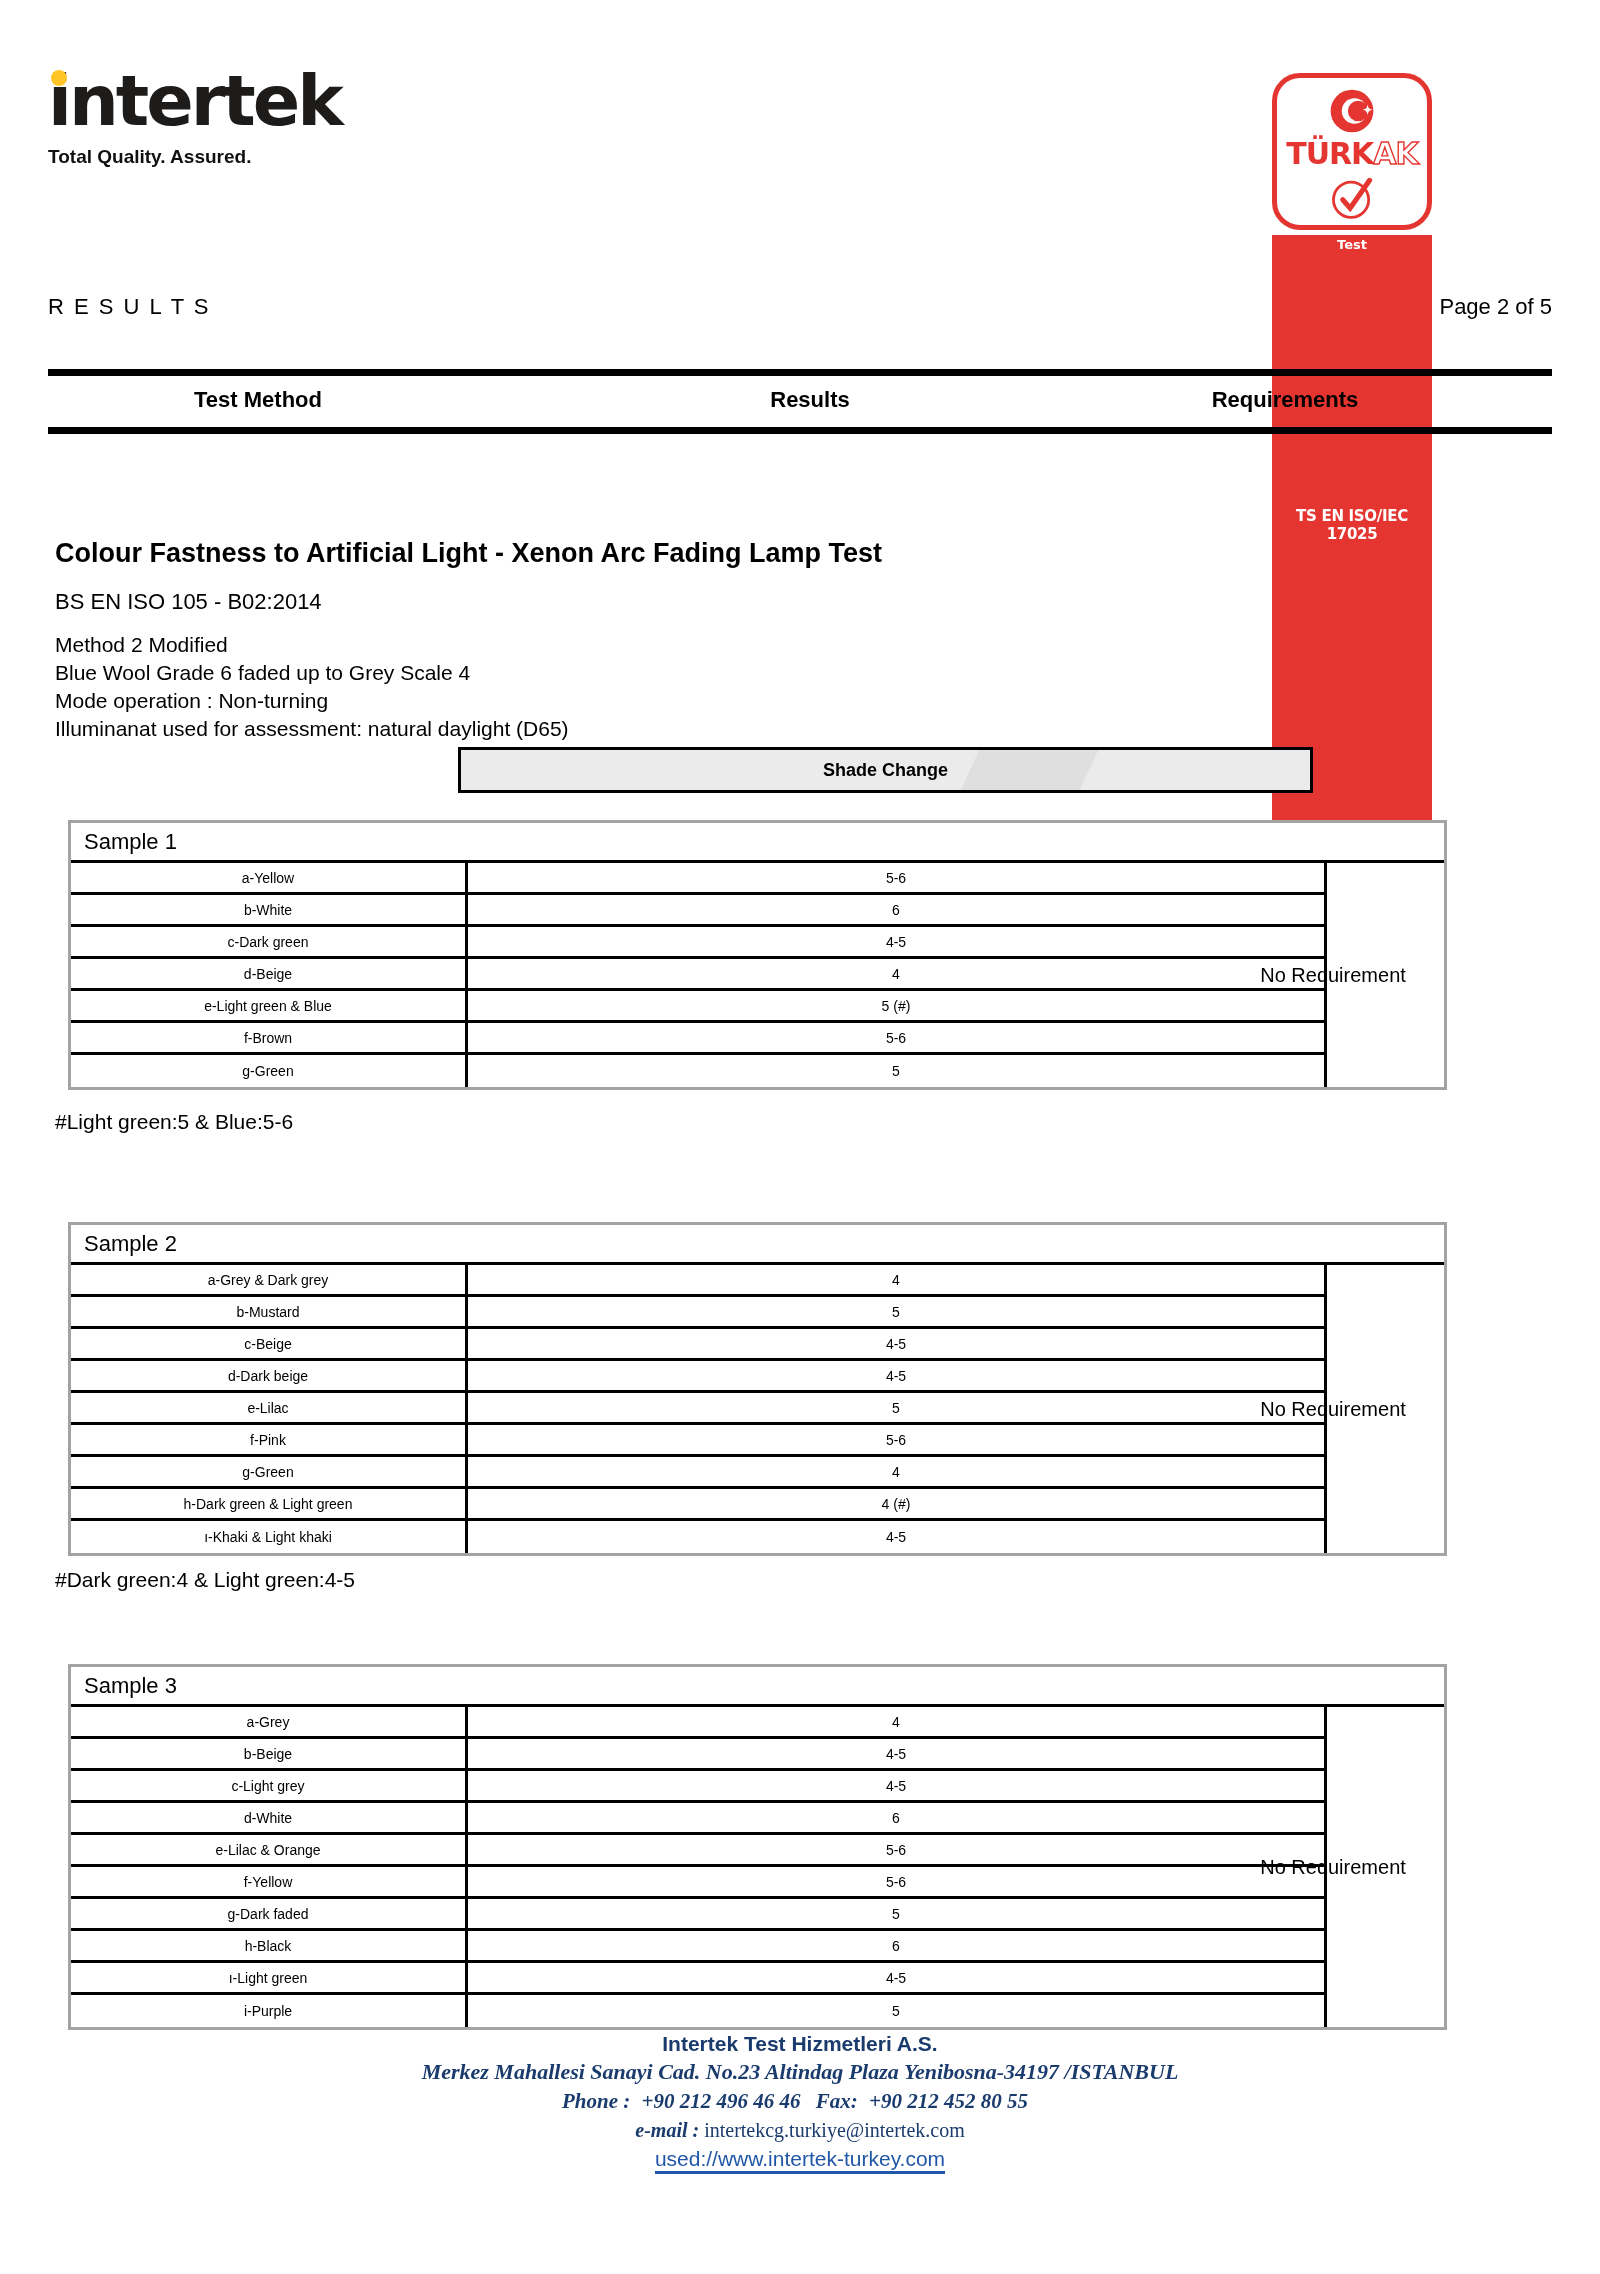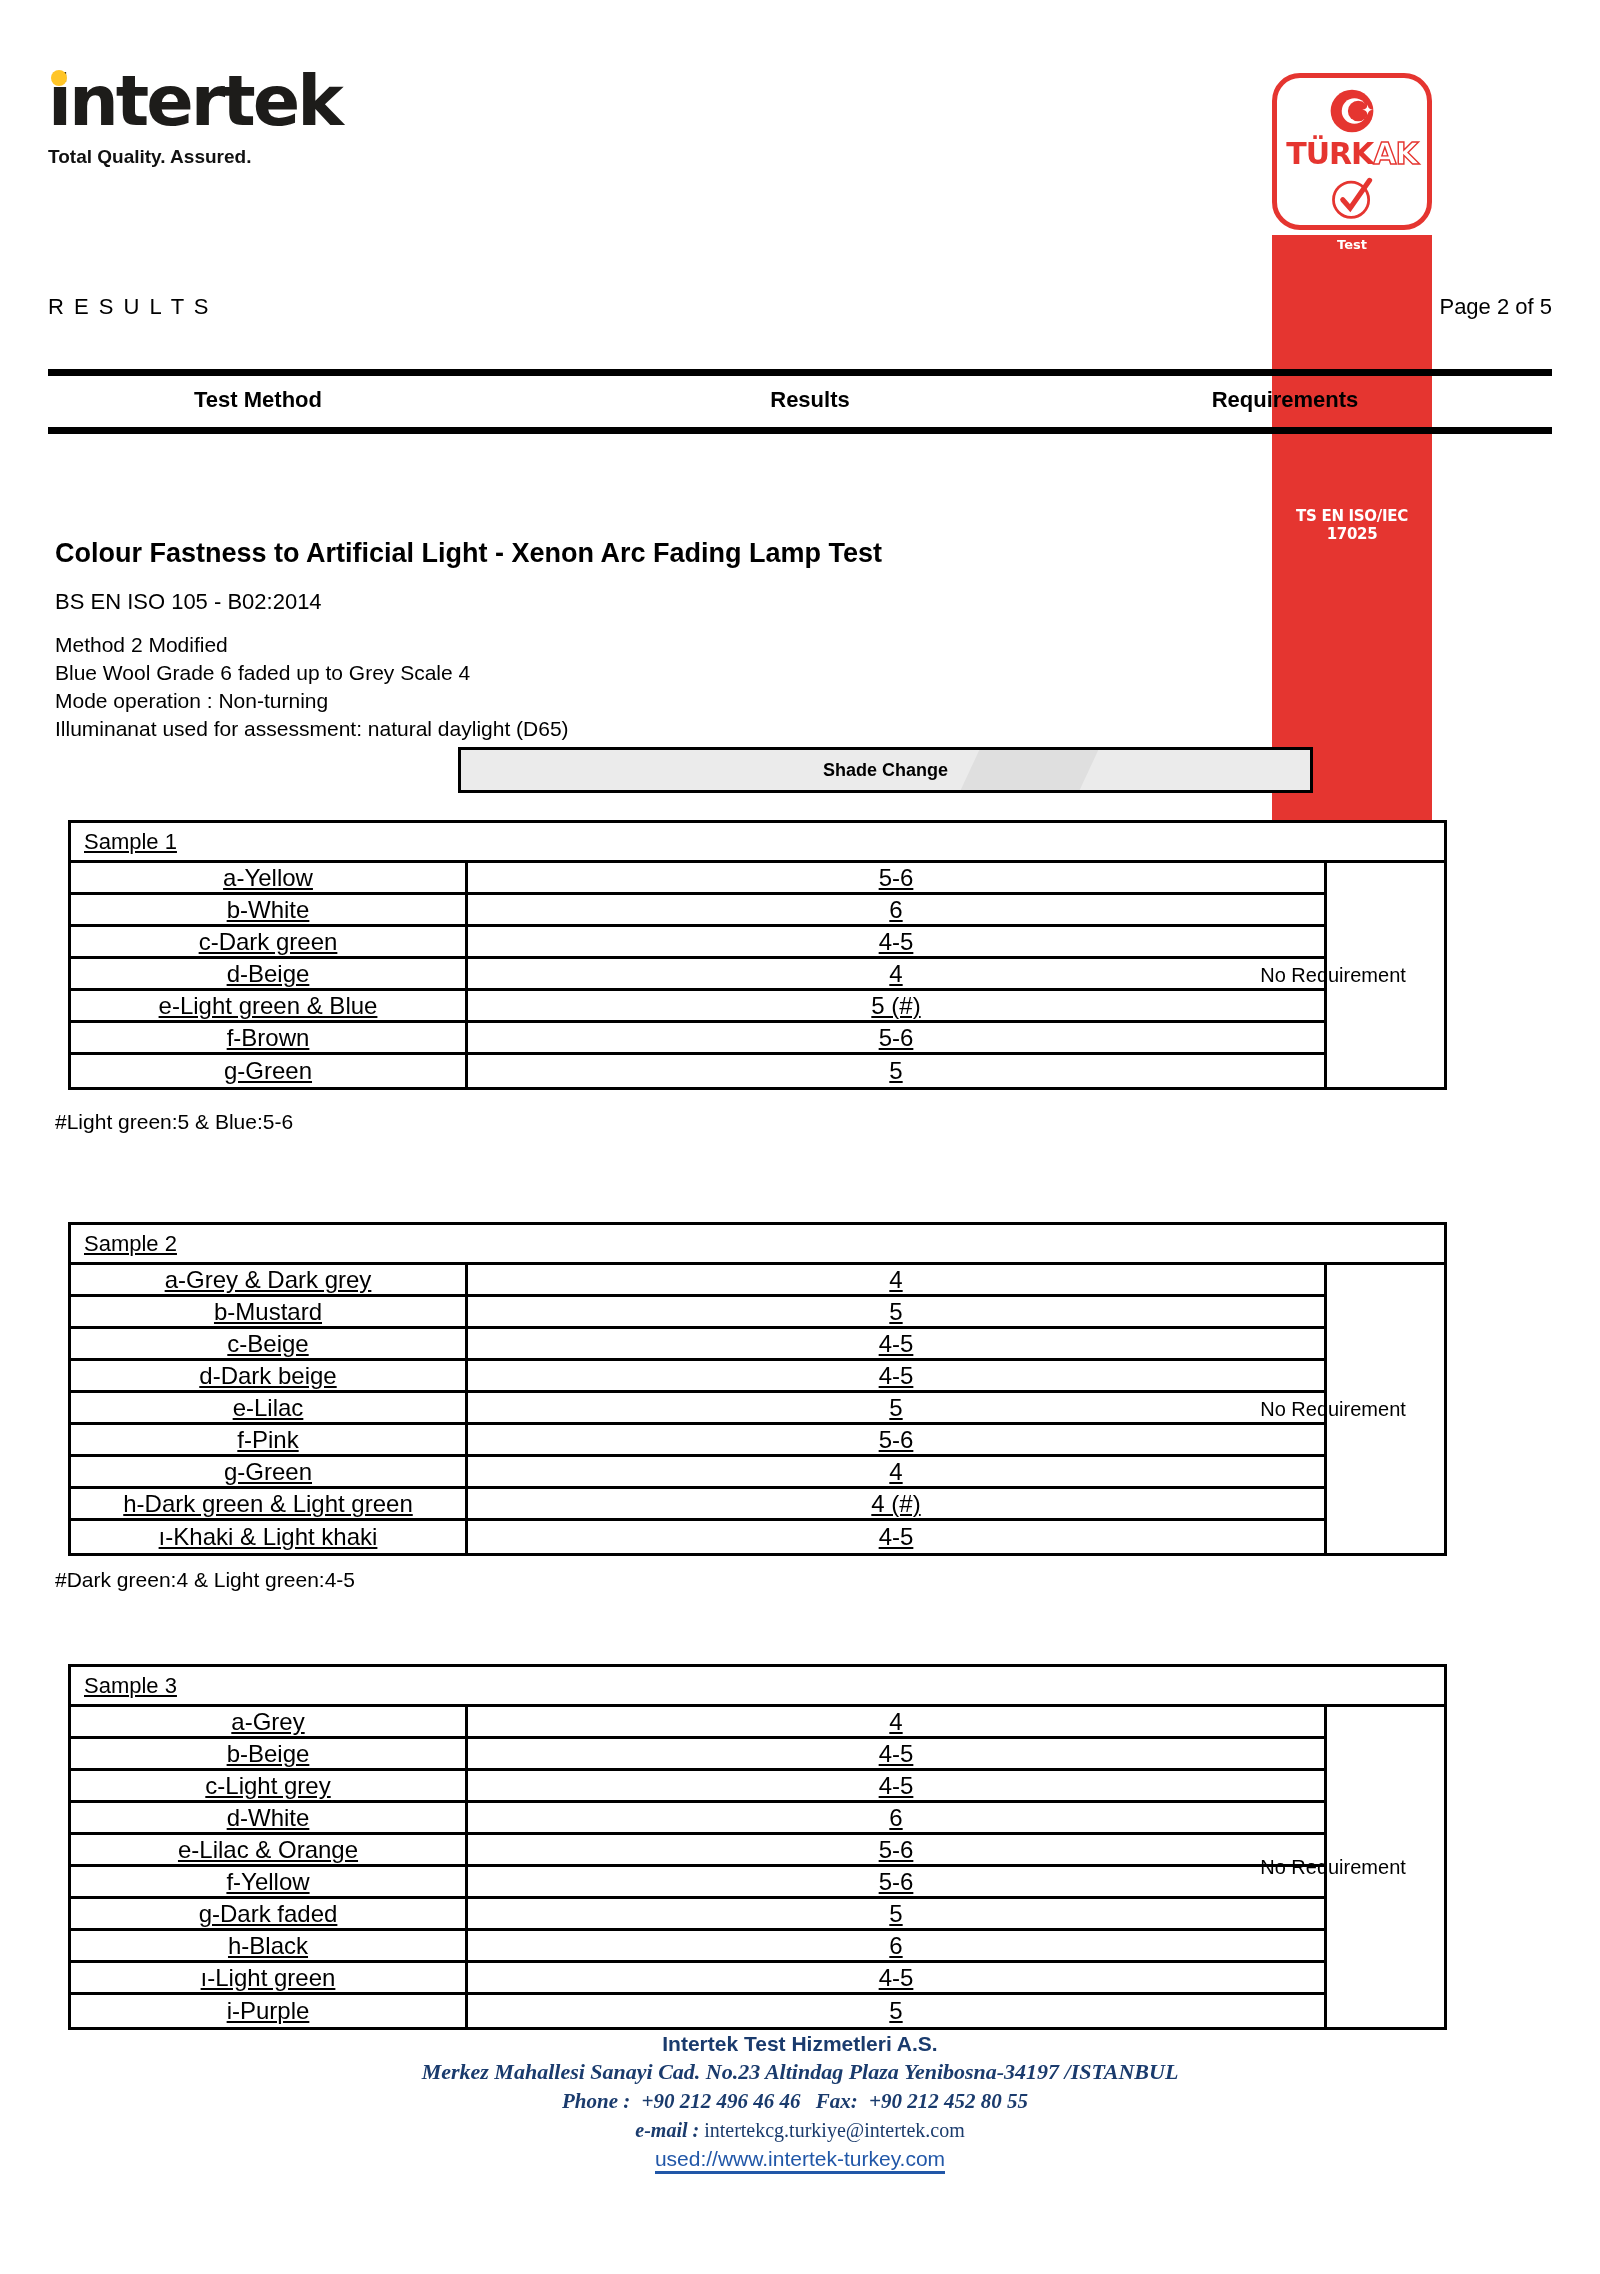--- a/index.html
+++ b/index.html
@@ -54,27 +54,27 @@
   
   .shade-bar{position:absolute;left:458px;top:747px;width:855px;height:46px;
              box-sizing:border-box;border:3px solid #000;background:#ebebeb;
              display:flex;align-items:center;justify-content:center;}
   .shade-patch{position:absolute;left:60%;top:0;bottom:0;width:14%;background:#dfdfdf;
                transform:skewX(-25deg);}
   .shade-label{position:relative;font-size:18px;font-weight:bold;}
 
   
   .s-table{position:absolute;left:68px;width:1379px;box-sizing:border-box;
-           border:3px solid #000000;background:#fff;text-decoration:underline;}
+           border:3px solid #a3a3a3;background:#fff;}
   .s-head{height:37px;line-height:37px;border-bottom:3px solid #000;font-size:22px;
           padding-left:13px;}
   .s-rows{width:1256px;}
   .s-row{display:flex;}
   .cl,.cr{box-sizing:border-box;height:32px;display:flex;align-items:center;
-          justify-content:center;font-size:24px;border-bottom:3px solid #000;}
+          justify-content:center;font-size:14px;border-bottom:3px solid #000;}
   .cl{width:397px;border-right:3px solid #000;}
   .cr{flex:1;border-right:3px solid #000;}
   .s-row:last-child .cl,.s-row:last-child .cr{border-bottom:none;}
   .creq{position:absolute;top:40px;right:0;width:222px;bottom:0;display:flex;
         align-items:center;justify-content:center;font-size:20px;}
   .t1{top:820px;height:270px;} .t2{top:1222px;height:334px;} .t3{top:1664px;height:366px;}
 
   .footnote{position:absolute;left:55px;font-size:21px;}
   .fn1{top:1110px;} .fn2{top:1568px;}
 

